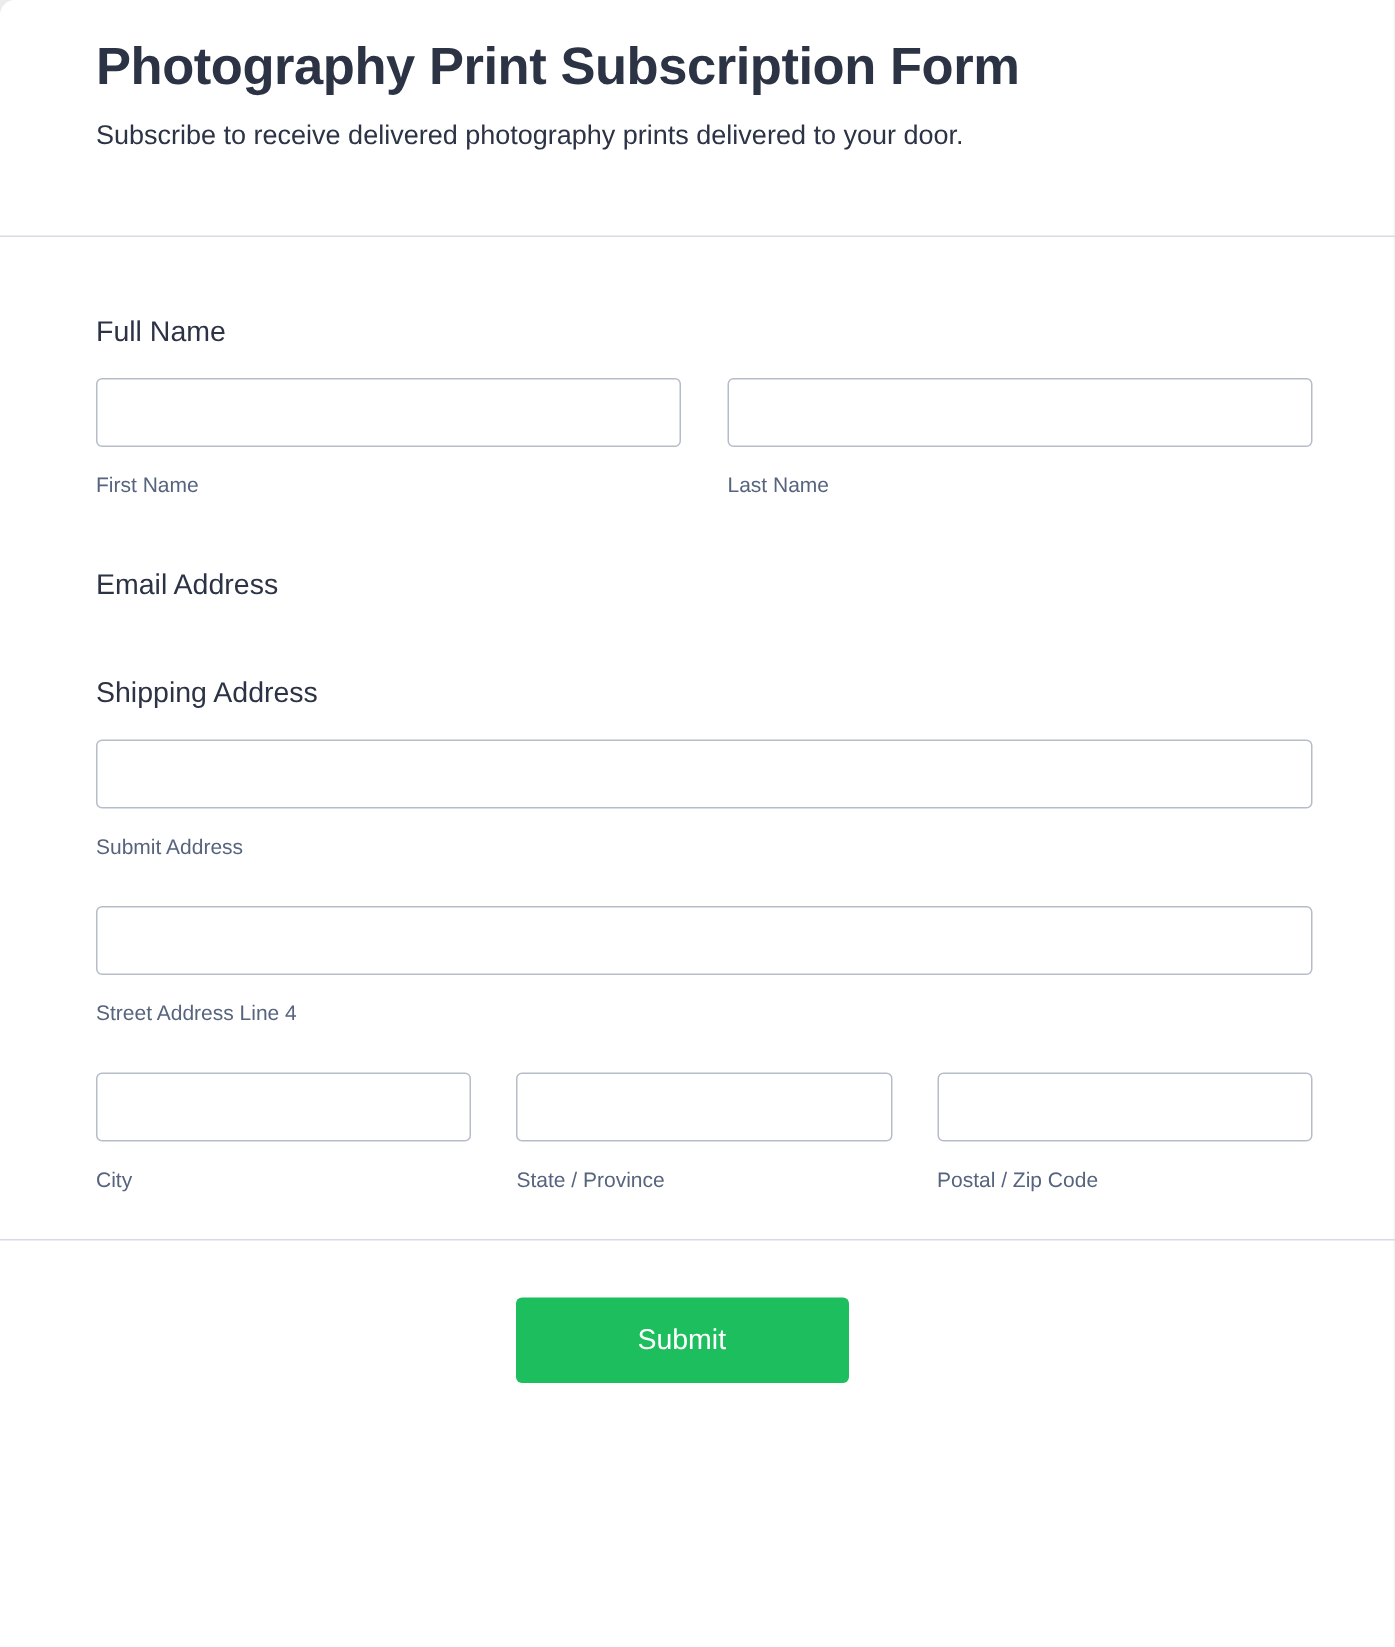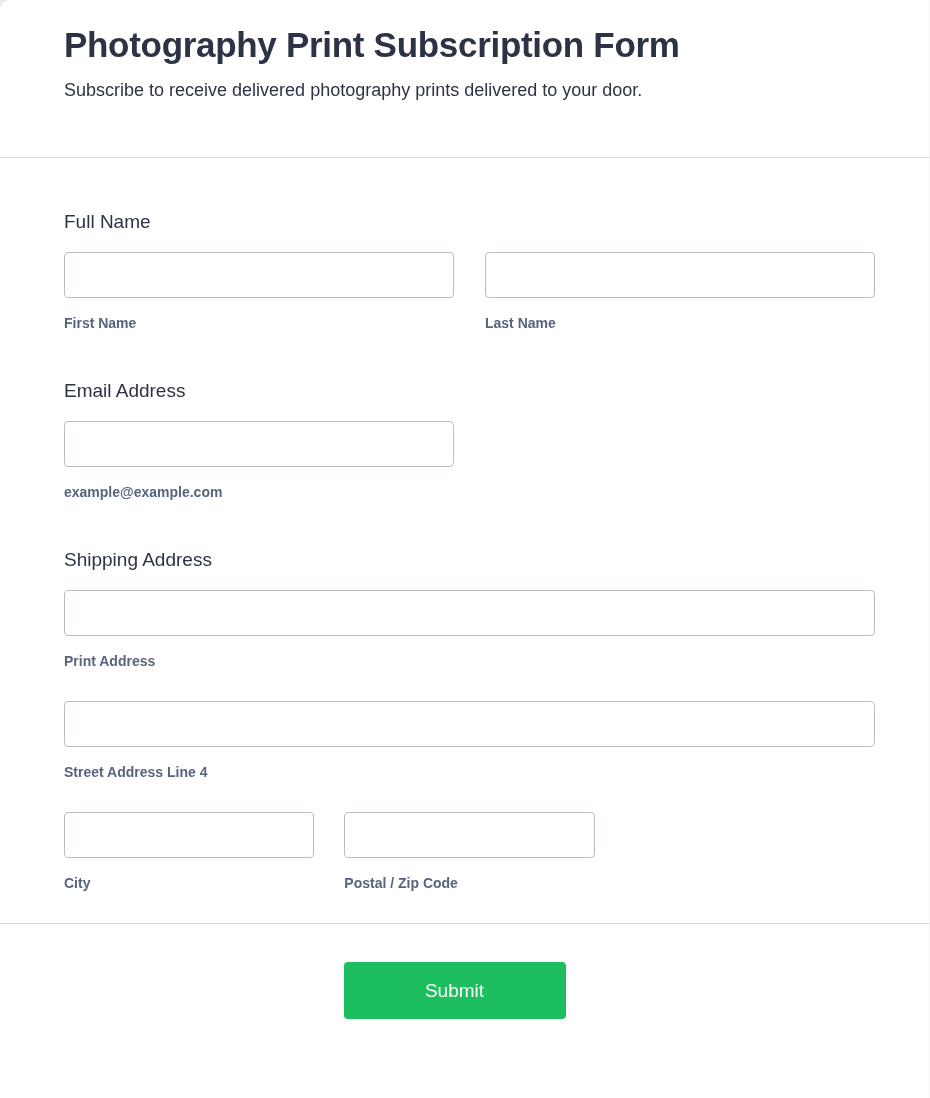--- a/index.html
+++ b/index.html
@@ -76,21 +76,20 @@
     font-size: 16px;
     font-family: "Liberation Sans", sans-serif;
     color: #2c3345;
     outline: none;
   }
   .sublabel {
     margin-top: 17px;
     font-size: 14px;
     line-height: 16px;
     color: #57647e;
-    font-weight: bold;
   }
   .submit-row {
     display: flex;
     justify-content: center;
     padding: 38px 85px 0 64px;
   }
   .submit-btn {
     width: 222px;
     height: 57px;
     border: none;
@@ -126,45 +125,43 @@
         </div>
         <div>
           <input type="text" class="text-input" value="" style="">
           <div class="sublabel">Last Name</div>
         </div>
       </div>
     </div>
 
     <div class="question">
       <div class="q-label">Email Address</div>
-      <div class="row row-2">
-        <div>
-          <input type="text" class="text-input" value="" style="">
-          <div class="sublabel">example@example.com</div>
-        </div>
-      </div>
     </div>
 
     <div class="question">
       <div class="q-label">Shipping Address</div>
 
       <div class="row">
         <input type="text" class="text-input" value="" style="">
-        <div class="sublabel">Print Address</div>
+        <div class="sublabel">Submit Address</div>
       </div>
 
       <div class="sub-row">
         <input type="text" class="text-input" value="" style="">
         <div class="sublabel">Street Address Line 4</div>
       </div>
 
       <div class="sub-row row-3">
         <div>
           <input type="text" class="text-input" value="" style="">
           <div class="sublabel">City</div>
+        </div>
+        <div>
+          <input type="text" class="text-input" value="" style="">
+          <div class="sublabel">State / Province</div>
         </div>
         <div>
           <input type="text" class="text-input" value="" style="">
           <div class="sublabel">Postal / Zip Code</div>
         </div>
       </div>
     </div>
 
   </div>
 

